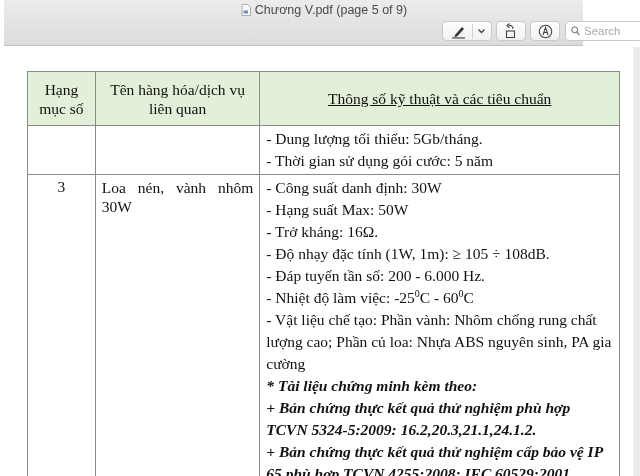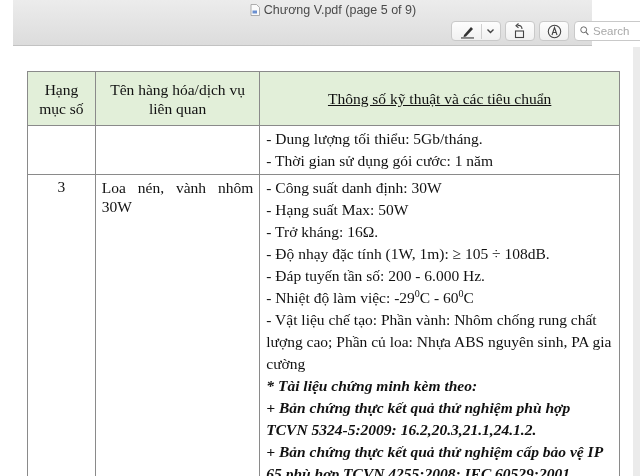--- a/index.html
+++ b/index.html
@@ -1,21 +1,21 @@
 <!DOCTYPE html>
 <html><head>
 <meta charset="utf-8">
 <style>
   * { box-sizing: border-box; margin: 0; padding: 0; }
   html, body { width: 640px; height: 476px; overflow: hidden; background: #ffffff; }
   body { position: relative; font-family: "Liberation Sans", sans-serif; }
 
   
   .toolbar {
-    position: absolute; left: 13px; top: 0; width: 579px; height: 46px;
+    position: absolute; left: 4px; top: 0; width: 579px; height: 46px;
     background: linear-gradient(#ececec, #dcdcdc);
     border-bottom: 1px solid #c2c2c2;
   }
   .title {
     position: absolute; top: 2px; left: 0; width: 640px; text-align: center;
     font-size: 12.5px; color: #4a4a4a; height: 16px; line-height: 16px;
   }
   .title .doc-icon {
     display: inline-block; width: 10px; height: 12px; vertical-align: -2px; margin-right: 4px;
   }
@@ -118,33 +118,33 @@
         <tr>
       <th class="c1">Hạng mục số</th>
       <th class="c2">Tên hàng hóa/dịch vụ liên quan</th>
       <th class="c3">Thông số kỹ thuật và các tiêu chuẩn</th>
     </tr>
     <tr class="row-a">
       <td class="num"></td>
       <td class="name"></td>
       <td class="specs">
         <div class="line">- Dung lượng tối thiểu: 5Gb/tháng.</div>
-        <div class="line">- Thời gian sử dụng gói cước: 1 năm</div>
+        <div class="line">- Thời gian sử dụng gói cước: 5 năm</div>
       </td>
     </tr>
     <tr class="row-b">
       <td class="num">3</td>
       <td class="name">Loa nén, vành nhôm 30W</td>
       <td class="specs">
         <div class="line">- Công suất danh định: 30W</div>
         <div class="line">- Hạng suất Max: 50W</div>
         <div class="line">- Trở kháng: 16Ω.</div>
         <div class="line">- Độ nhạy đặc tính (1W, 1m): ≥ 105 ÷ 108dB.</div>
         <div class="line">- Đáp tuyến tần số: 200 - 6.000 Hz.</div>
-        <div class="line"><span>- Nhiệt độ làm việc: -29</span><sup>0</sup><span>C - 60</span><sup>0</sup><span>C</span></div>
+        <div class="line"><span>- Nhiệt độ làm việc: -25</span><sup>0</sup><span>C - 60</span><sup>0</sup><span>C</span></div>
         <div class="wrap">- Vật liệu chế tạo: Phần vành: Nhôm chống rung chất lượng cao; Phần củ loa: Nhựa ABS nguyên sinh, PA gia cường</div>
         <div class="bi">* Tài liệu chứng minh kèm theo:</div>
         <div class="bi">+ Bản chứng thực kết quả thử nghiệm phù hợp TCVN 5324-5:2009: 16.2,20.3,21.1,24.1.2.</div>
         <div class="bi">+ Bản chứng thực kết quả thử nghiệm cấp bảo vệ IP 65 phù hợp TCVN 4255:2008; IEC 60529:2001.</div>
       </td>
     </tr>
 
   </tbody>
     </table>
 </div>

